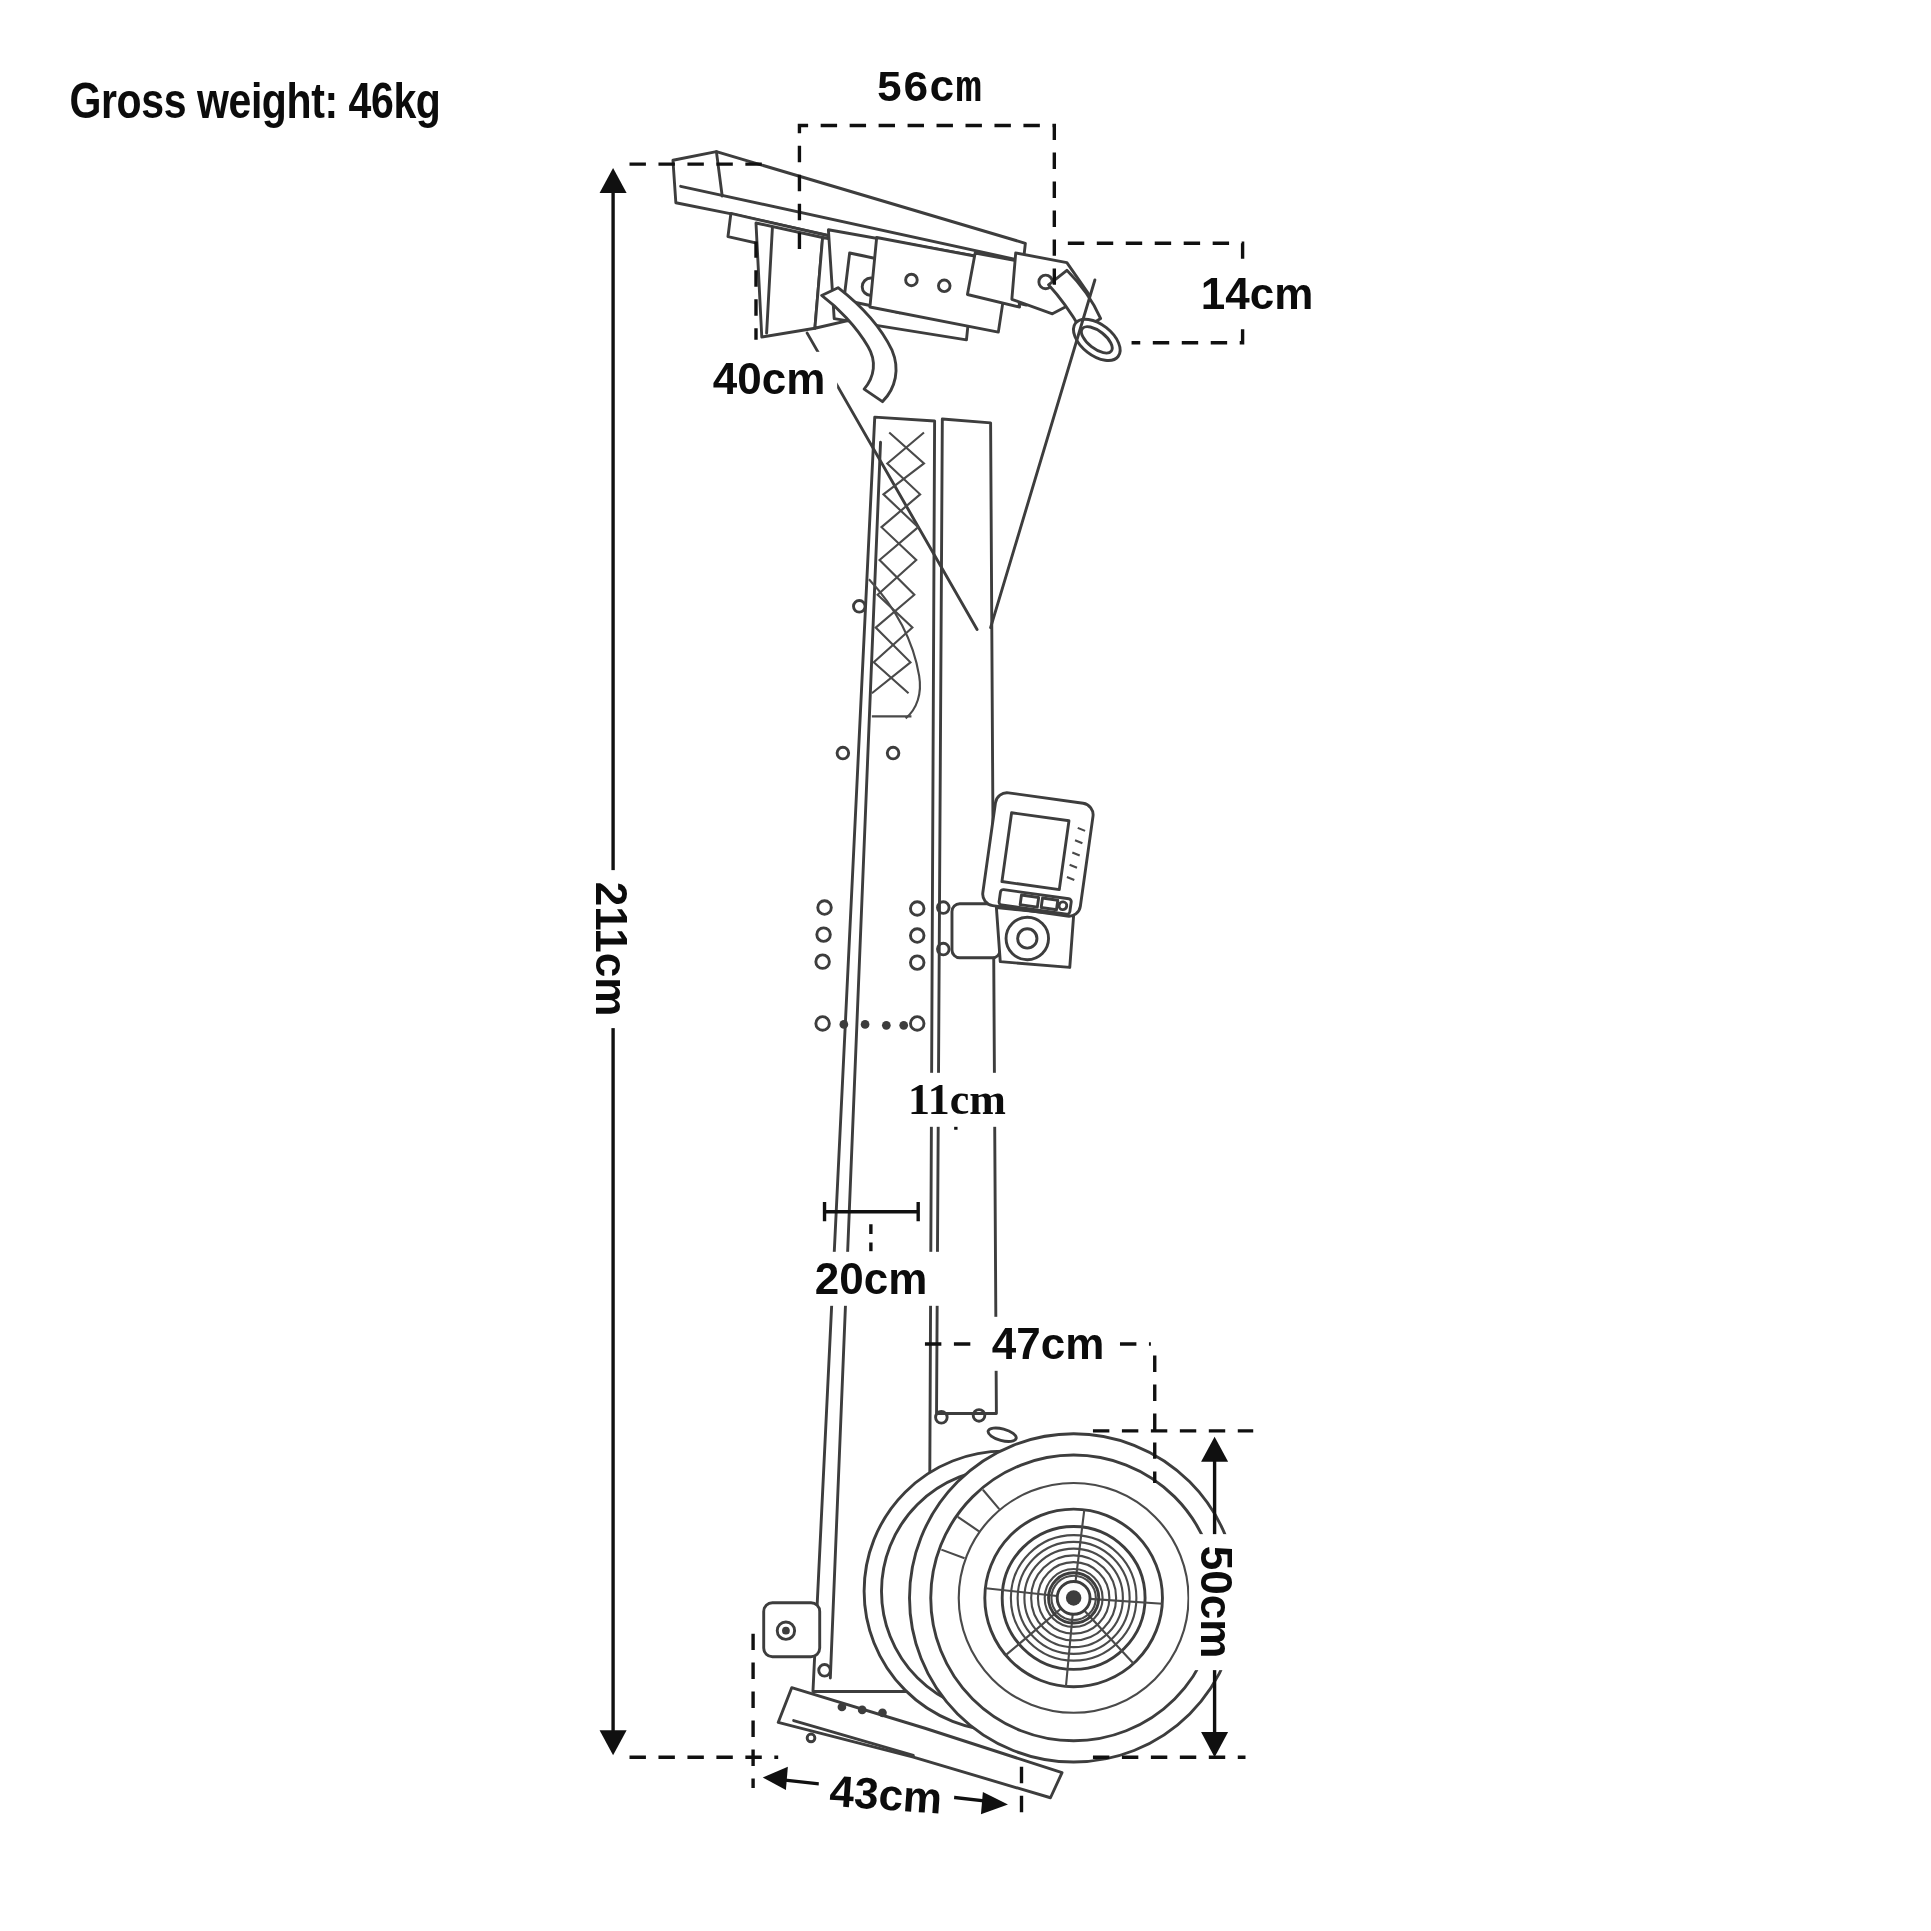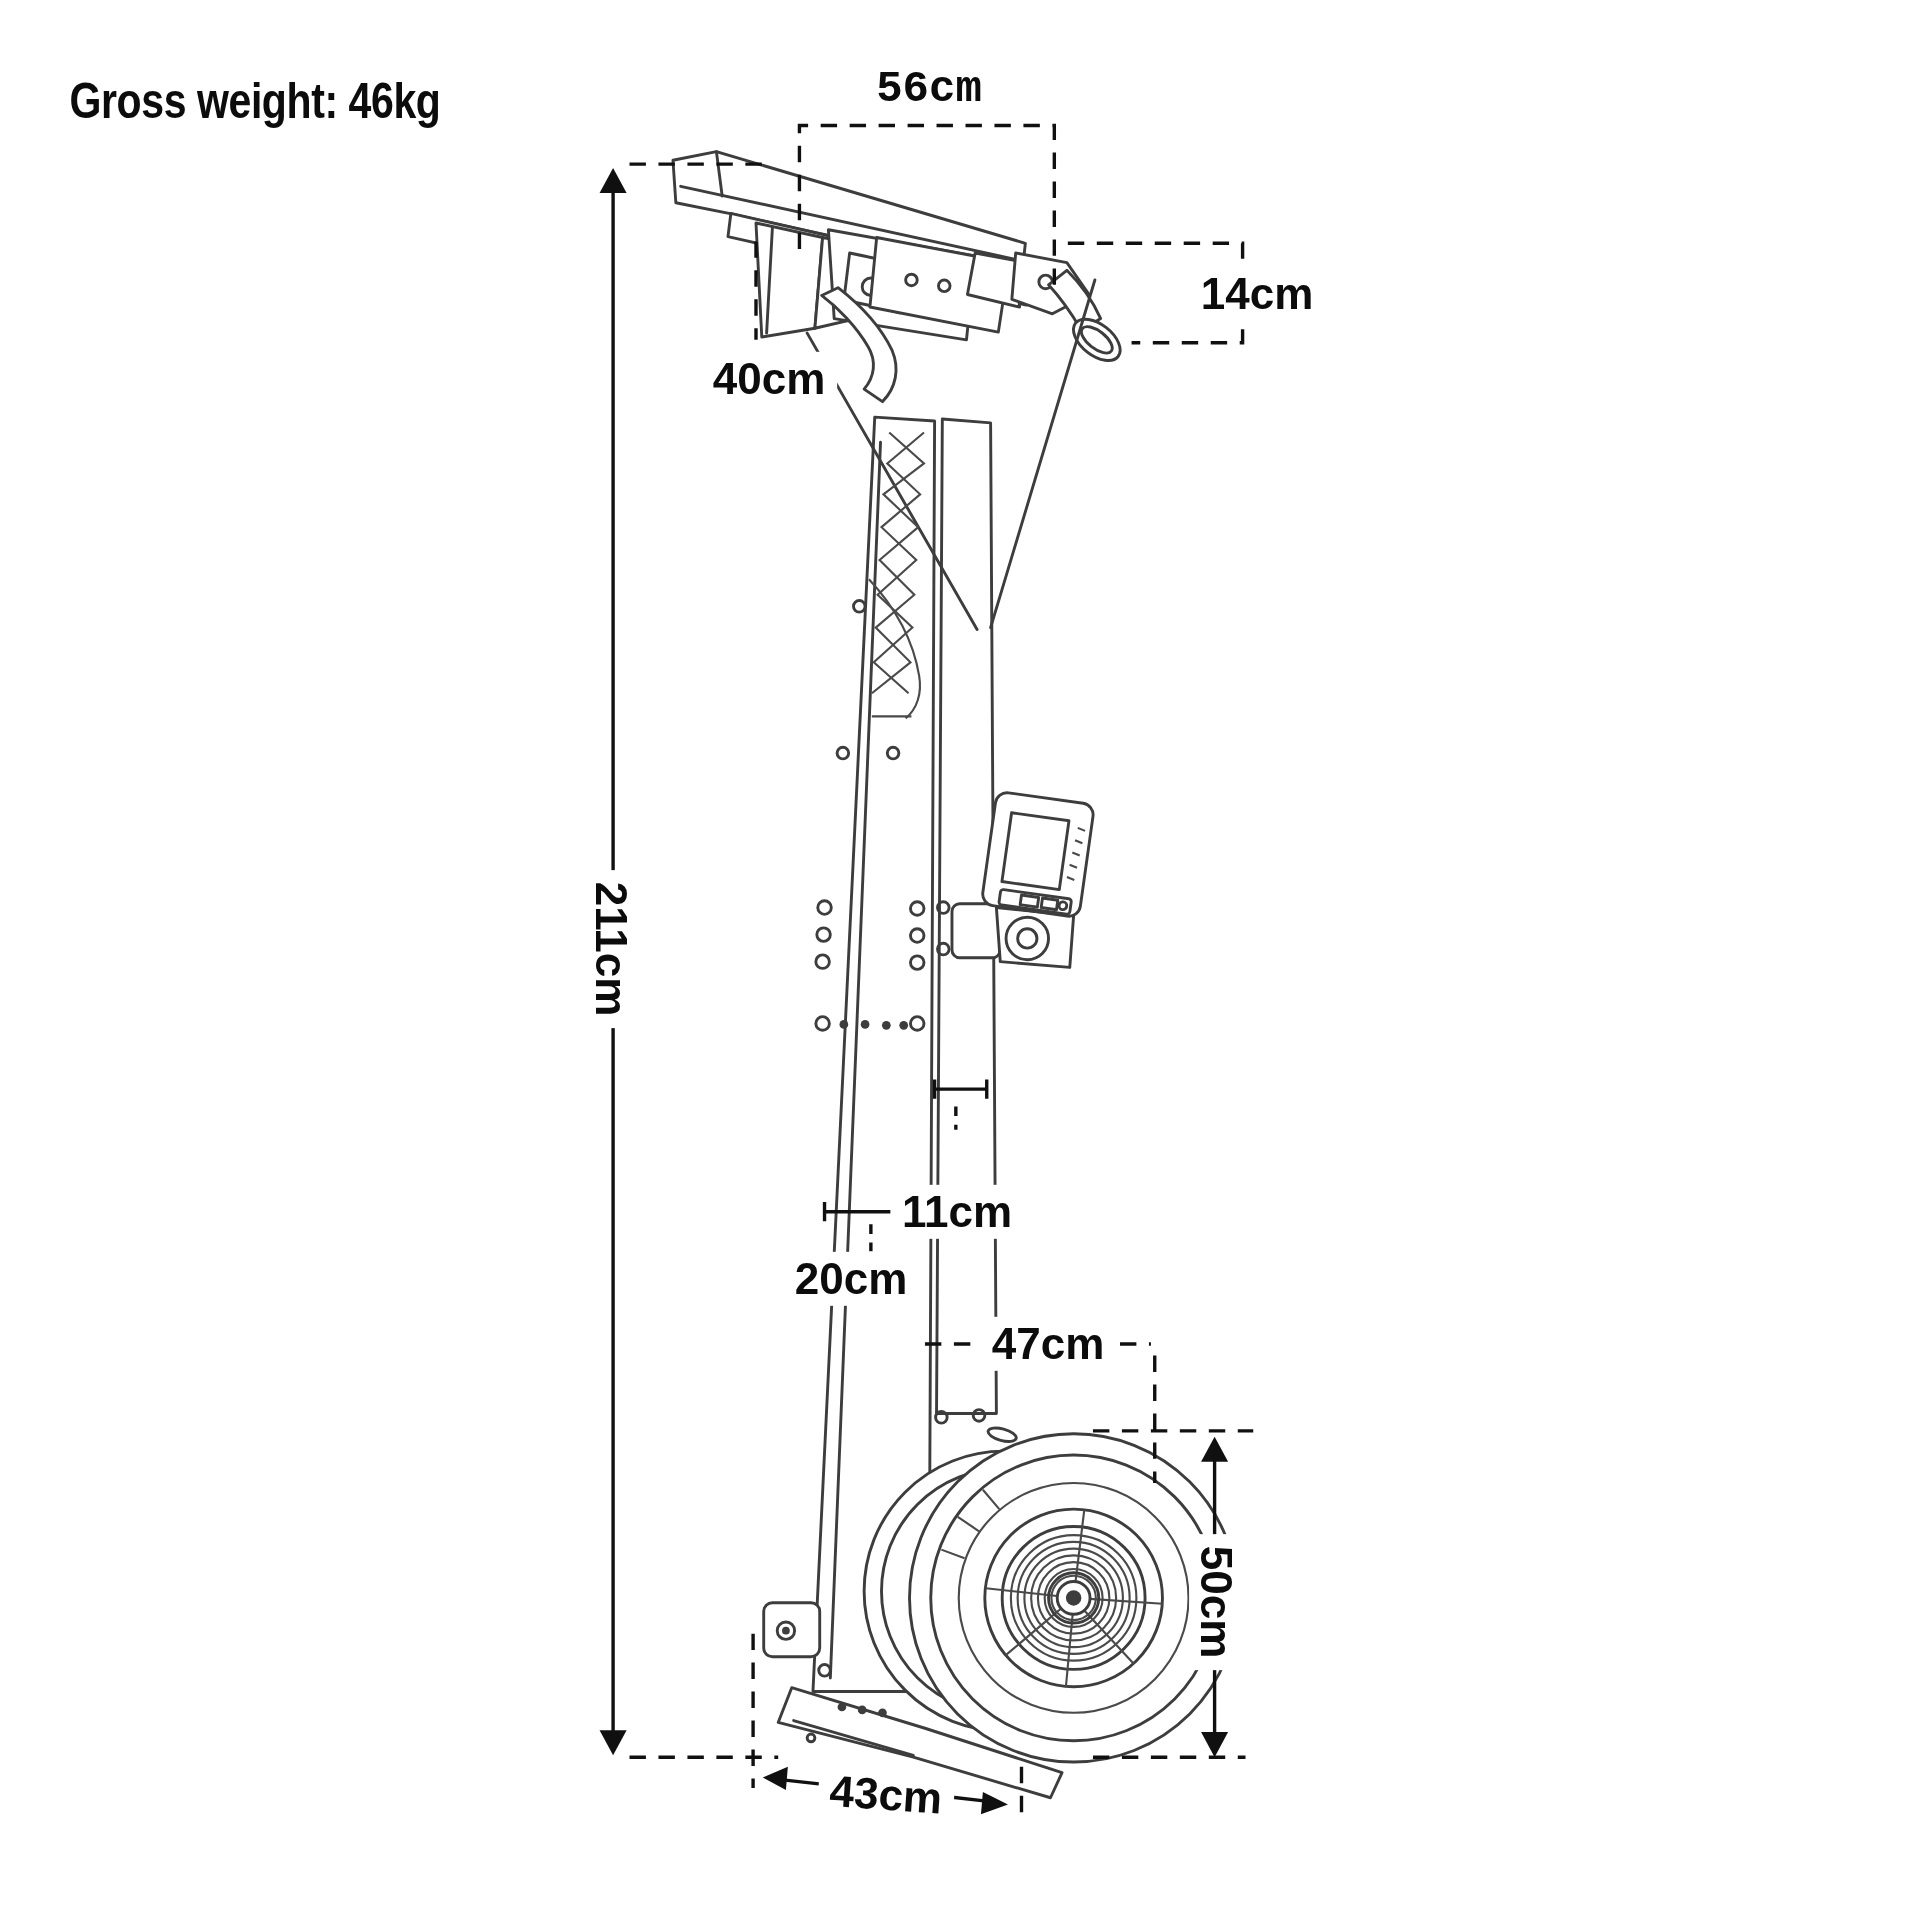--- a/index.html
+++ b/index.html
@@ -187,23 +187,23 @@
   <div id="lbl-weight" class="lbl" style="left:255px;top:102px;">Gross weight: 46kg</div>
 
   <div class="lbl" style="left:929px;top:89px;font-family:Liberation Mono, monospace;">56cm</div>
 
   <div class="lbl" style="left:1257px;top:294px;">14cm</div>
 
   <div class="lbl" style="left:769px;top:379px;text-align:center;">40cm</div>
 
   <div class="lbl lbl-rot" style="left:611px;top:949px;">211cm</div>
 
-  <div class="lbl" style="left:957px;top:1212px;">11cm</div>
-
-  <div class="lbl" style="left:851px;top:1279px;">20cm</div>
+  <div class="lbl" style="left:957px;top:1100px;font-family:Liberation Serif, serif;">11cm</div>
+
+  <div class="lbl" style="left:871px;top:1279px;">20cm</div>
 
   <div class="lbl" style="left:1048px;top:1344px;">47cm</div>
 
   <div class="lbl lbl-rot" style="left:1216px;top:1602px;">50cm</div>
 
   <div class="lbl lbl-tilt" style="left:886px;top:1795px;">43cm</div>
 
 </div>
 
 

